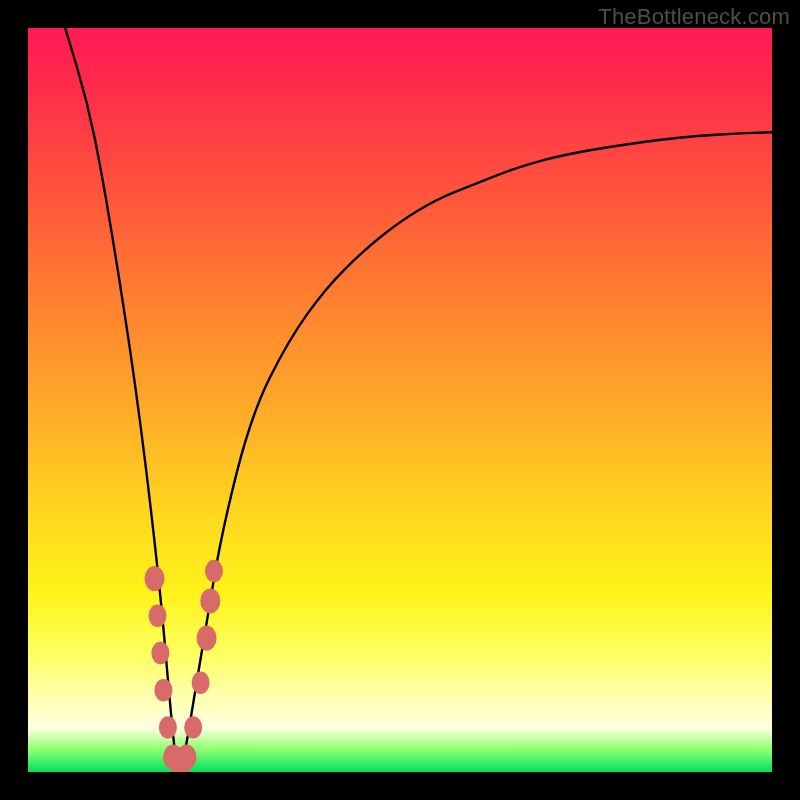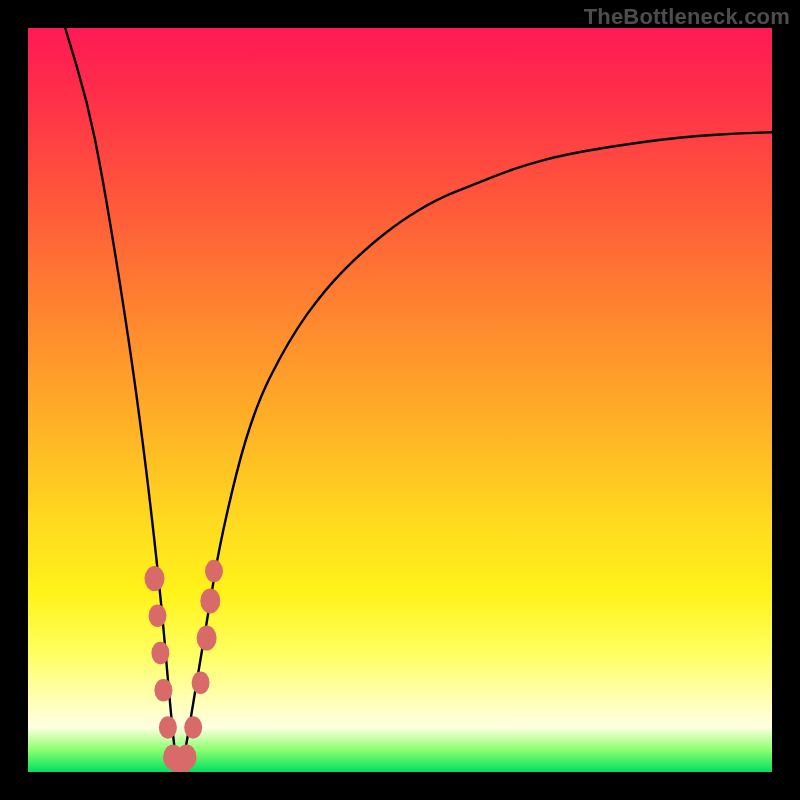--- a/index.html
+++ b/index.html
@@ -43,21 +43,21 @@
       #8dff70 97%,
       #00e060 100%
     );
   }
   .watermark {
     position: absolute;
     top: 4px;
     right: 10px;
     color: #4d4d4d;
     font-size: 22px;
-    font-weight: 700;
+    font-weight: 400;
     letter-spacing: 0.2px;
     user-select: none;
   }
   svg.curve {
     position: absolute;
     inset: 0;
   }
   .blob {
     fill: #d86a6a;
   }

